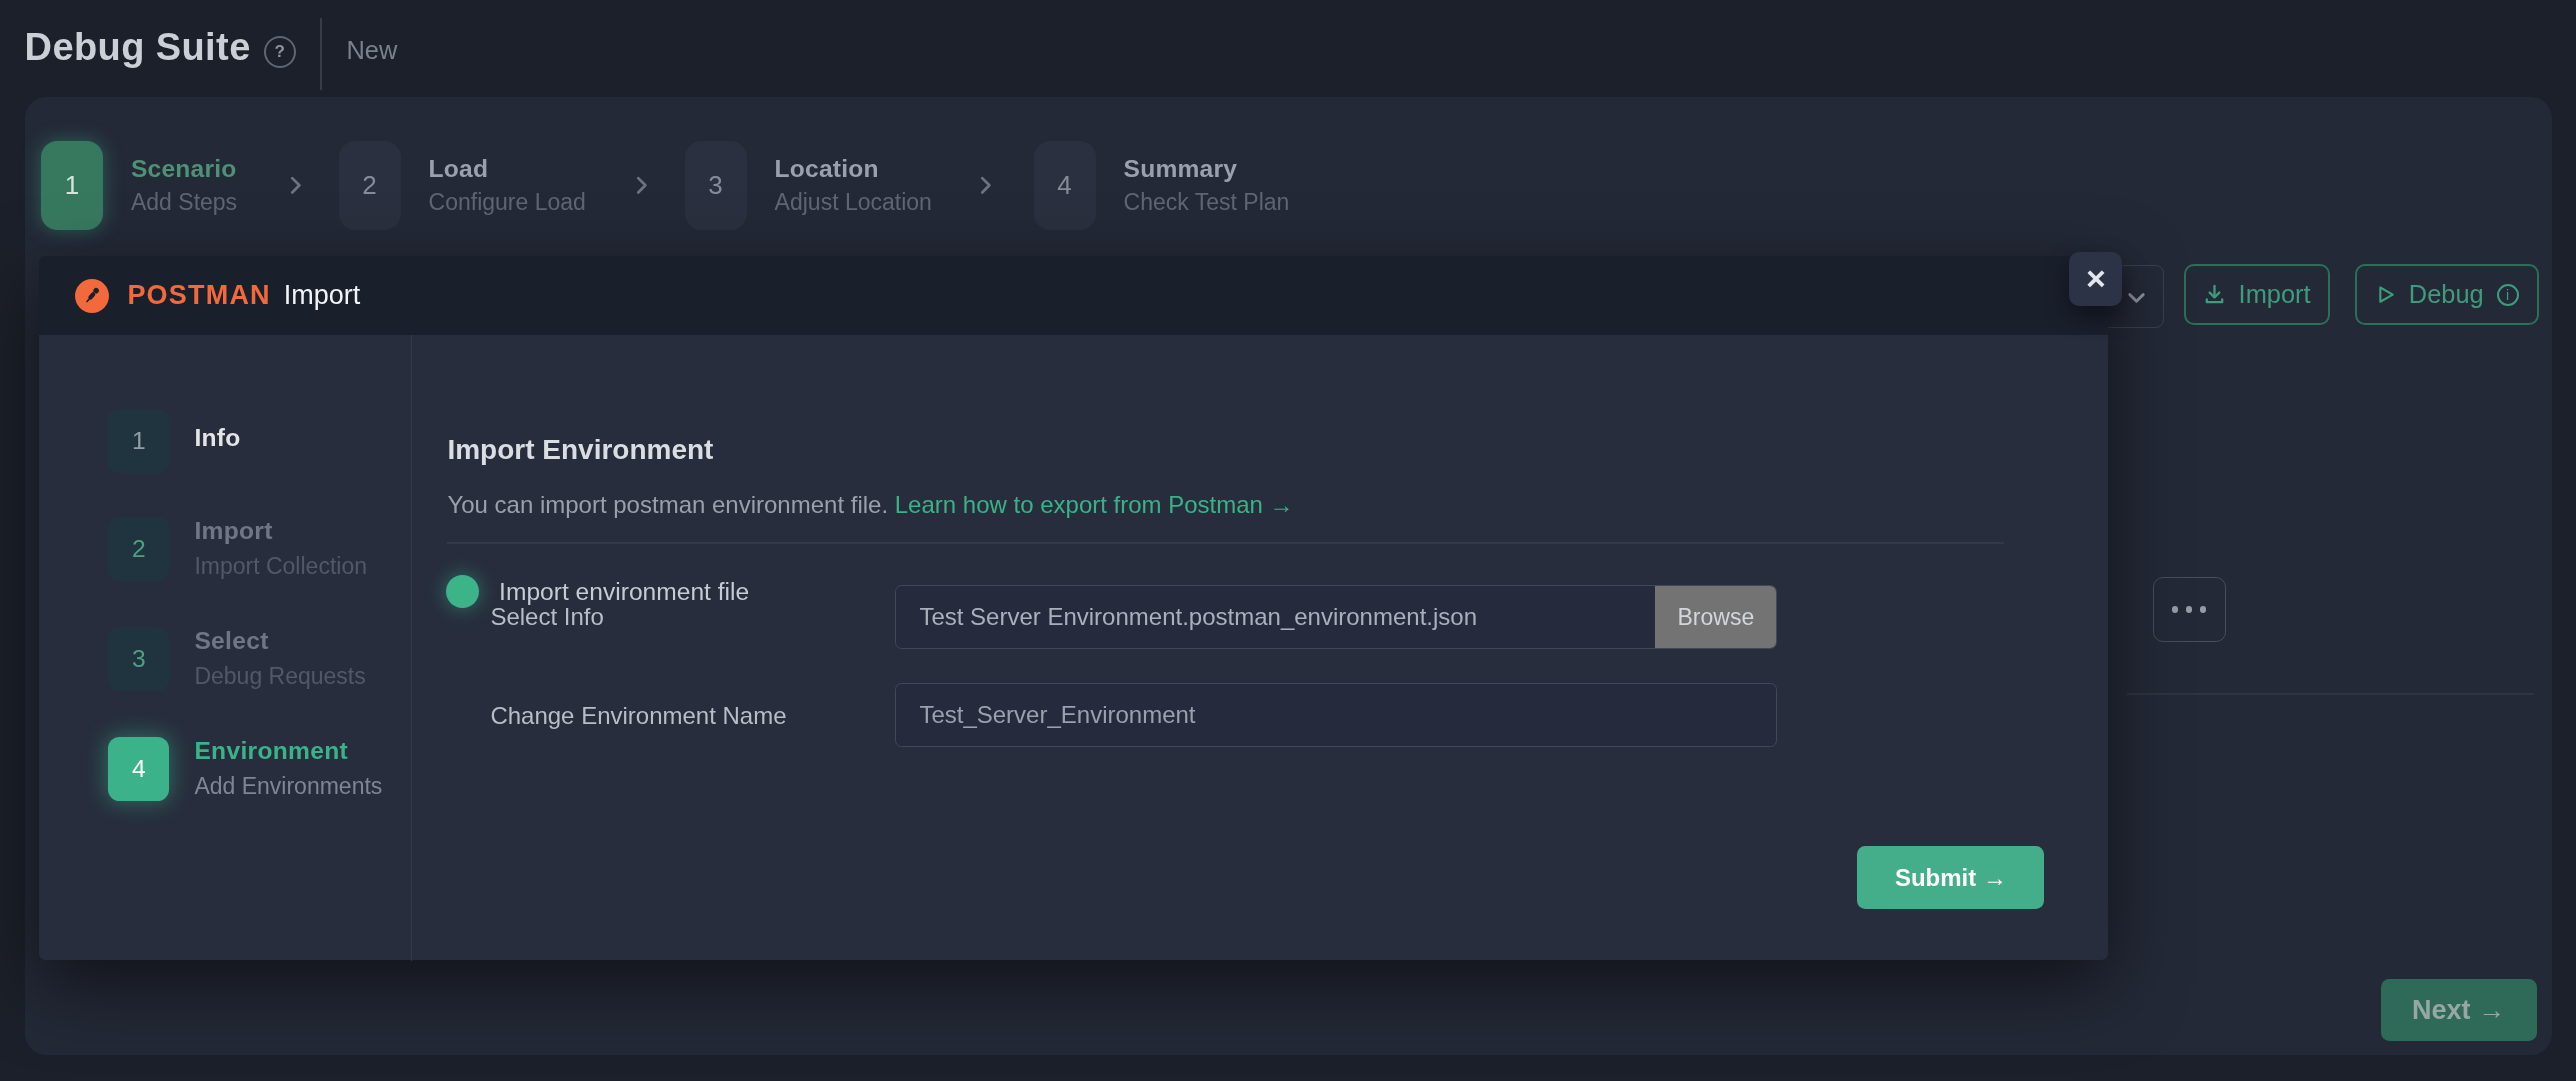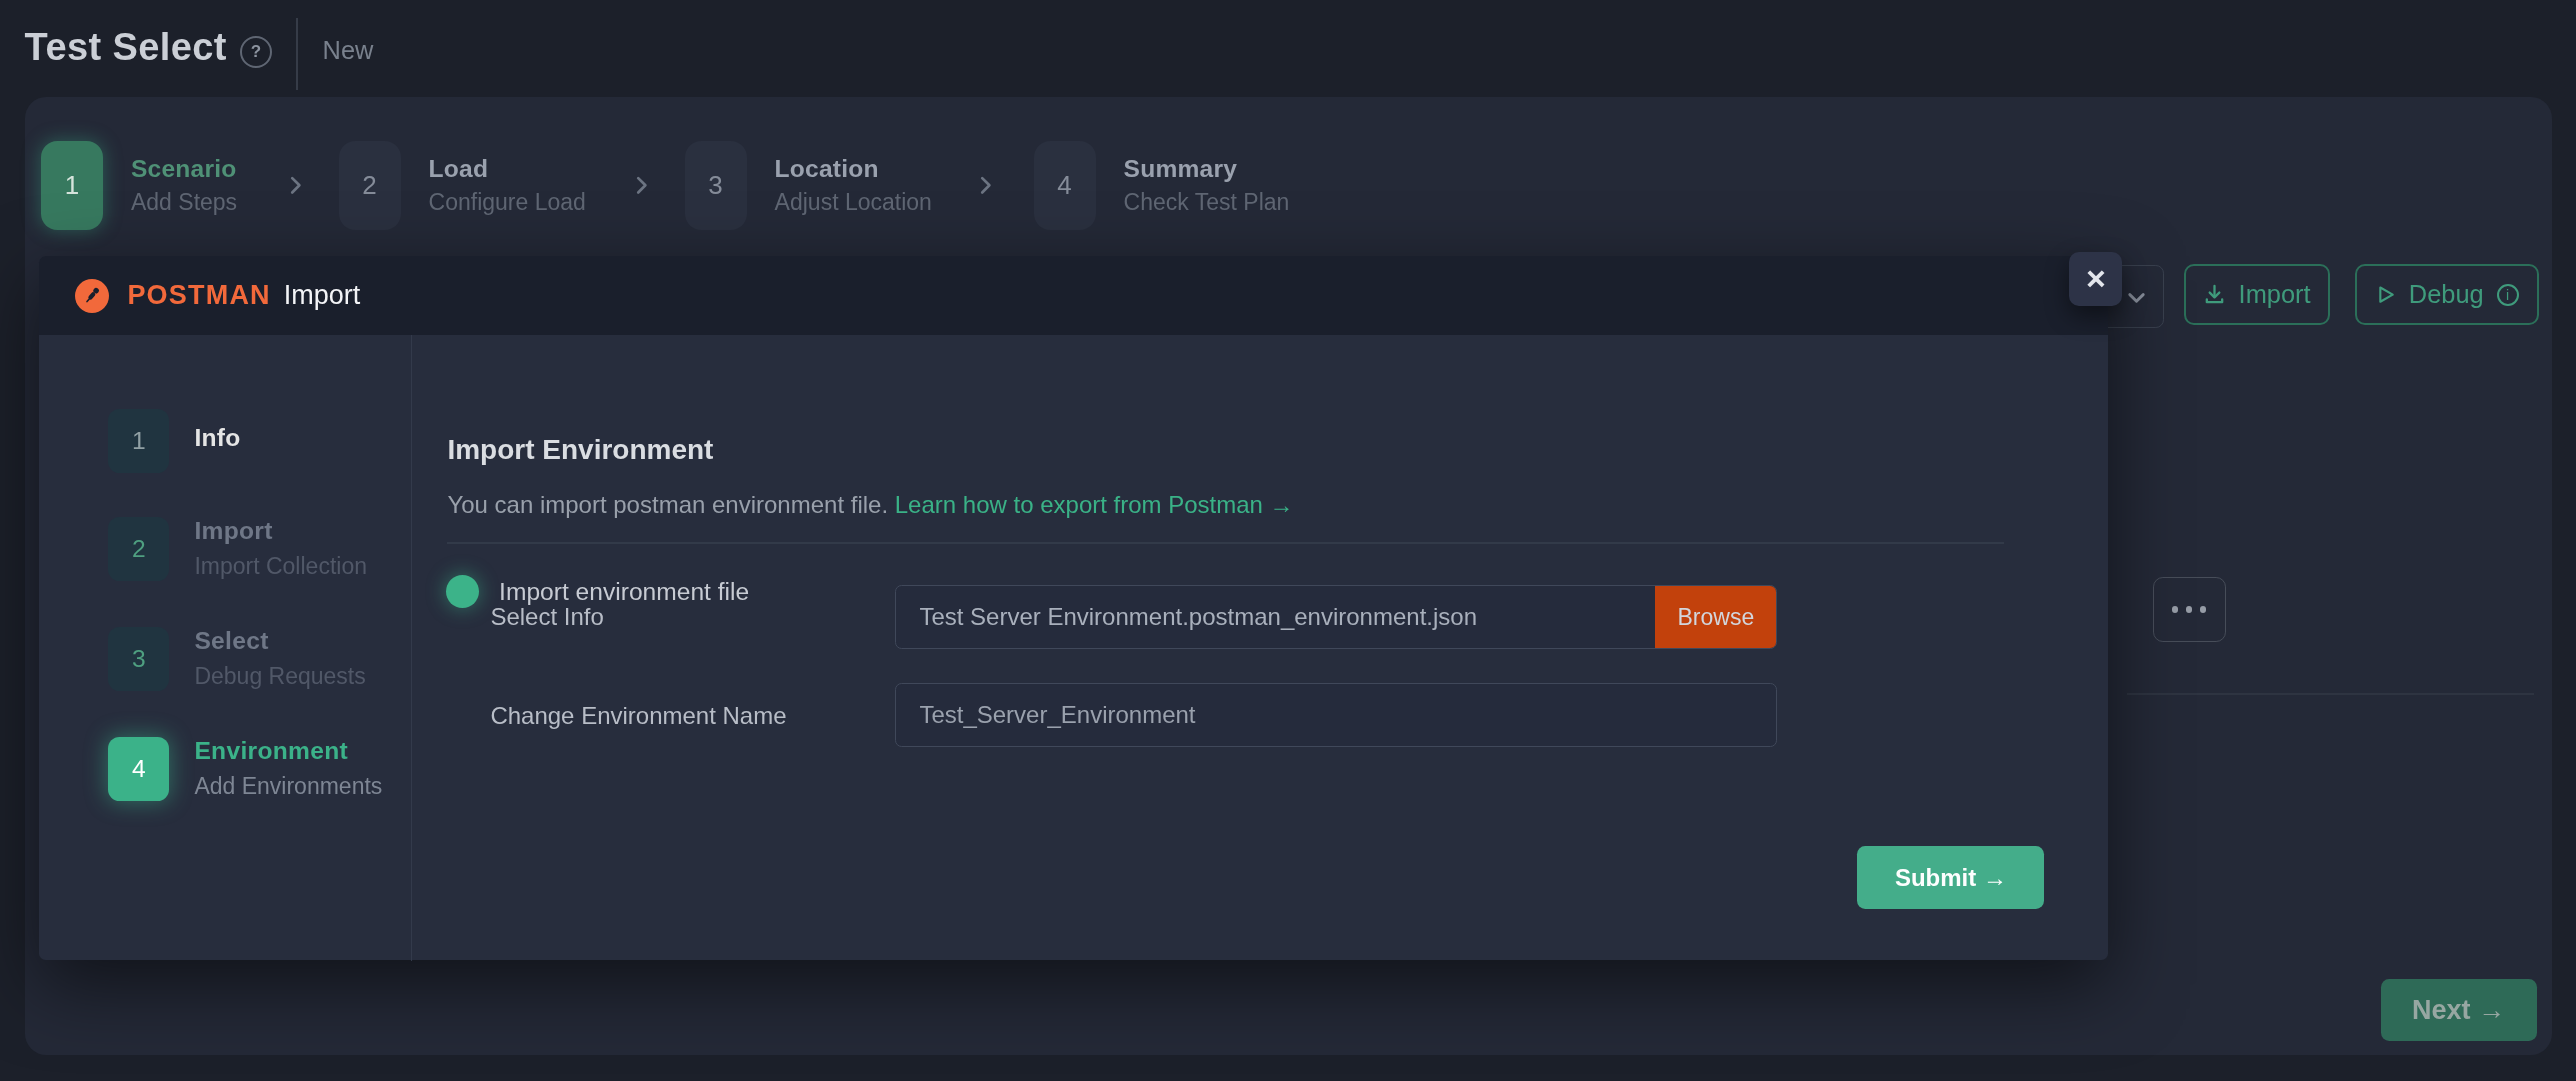--- a/index.html
+++ b/index.html
@@ -82,31 +82,31 @@
   .radio-row{position:absolute;display:flex;align-items:center;gap:19.7px;}
   .radio{width:33px;height:33px;border-radius:50%;box-sizing:border-box;}
   .radio.on{background:#3cb389;box-shadow:0 0 18px 2.5px rgba(60,179,137,.4);}
   .radio.off{border:2.5px solid #4b5261;}
   .radio-label{font-size:24.6px;color:#c7cbd3;}
   .field-label{position:absolute;left:78px;font-size:24px;color:#b8bdc7;}
   .finput{position:absolute;left:483px;width:882px;height:64px;border:1.6px solid #40485a;
           border-radius:6.6px;background:#252b3c;box-sizing:border-box;display:flex;overflow:hidden;}
   .finput input{flex:1;background:transparent;border:none;outline:none;color:#a9b0bc;
                 font-size:24px;padding:0 12px 0 23px;font-family:inherit;}
-  .browse{width:121px;background:#c2410c;color:#d2d6dd;font-size:23px;display:flex;
+  .browse{width:121px;background:#737373;color:#d2d6dd;font-size:23px;display:flex;
           align-items:center;justify-content:center;border:none;font-family:inherit;}
   .submit{position:absolute;left:1445px;top:511px;width:187px;height:63px;background:#44ad8a;
           border:none;border-radius:8.2px;color:#fdfefe;font-size:24px;font-weight:600;
           display:flex;align-items:center;justify-content:center;font-family:inherit;}
 </style>
 </head>
 <body>
 
 <div class="hdr">
-  <div class="hdr-title">Test Select</div>
+  <div class="hdr-title">Debug Suite</div>
   <div class="hdr-help">?</div>
   <div class="hdr-vdiv"></div>
   <div class="hdr-new">New</div>
 </div>
 
 <div class="card">
 
   <div class="pstep" style="left:16.4px">
     <div class="pbadge active">1</div>
     <div class="ptext">

